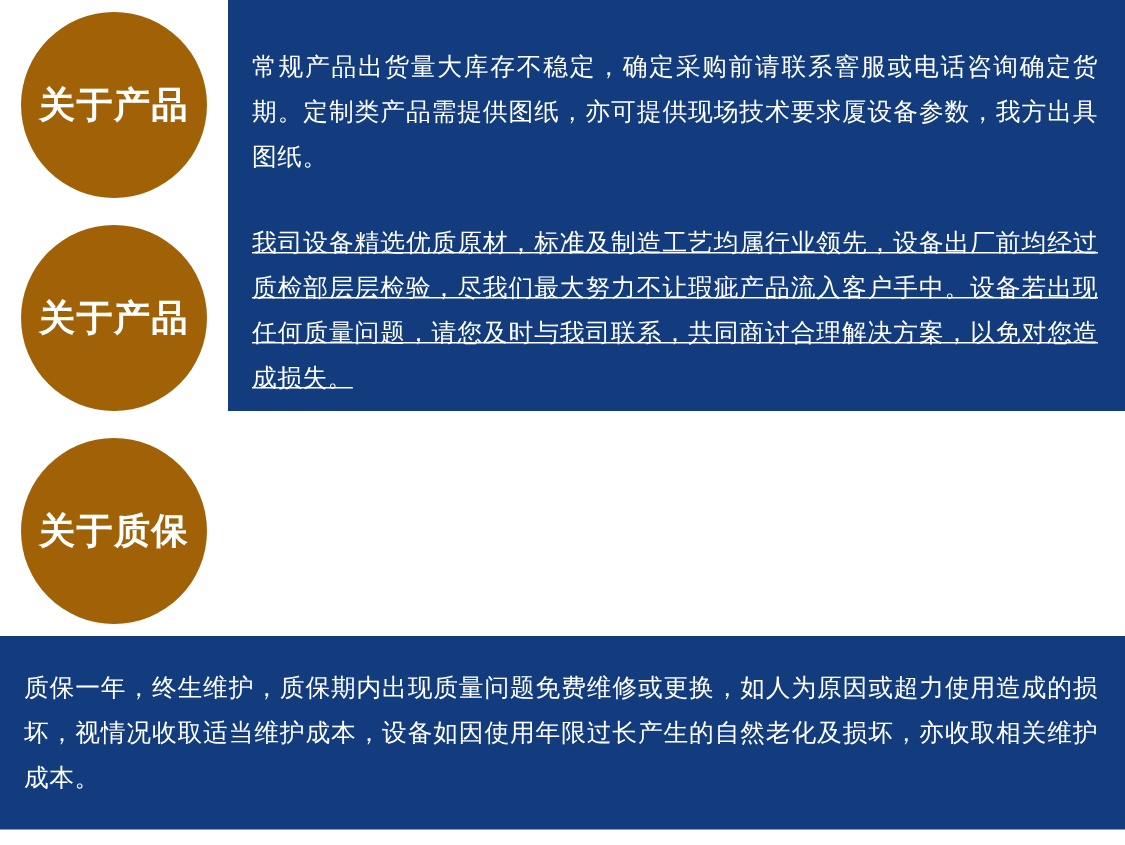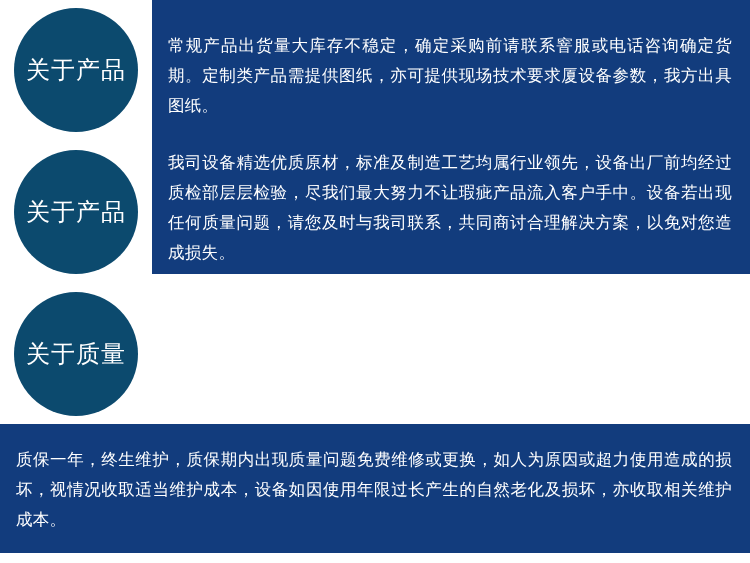--- a/index.html
+++ b/index.html
@@ -32,27 +32,27 @@
     flex: 0 0 152px;
     display: flex;
     align-items: center;
     justify-content: center;
     box-sizing: border-box;
   }
   .badge {
     width: 124px;
     height: 124px;
     border-radius: 50%;
-    background: #0c4a6e;
+    background: #a16207;
     color: #ffffff;
     display: flex;
     align-items: center;
     justify-content: center;
     font-size: 24px;
-    font-weight: normal;
+    font-weight: bold;
     letter-spacing: 1px;
     box-sizing: border-box;
   }
   .panel {
     flex: 1 1 auto;
     background: #123c7d;
     color: #ffffff;
     box-sizing: border-box;
     display: flex;
     align-items: center;
@@ -62,21 +62,21 @@
     line-height: 30px;
     letter-spacing: 0.3px;
     padding: 14px 18px 14px 16px;
     box-sizing: border-box;
     text-align: justify;
   }
   
   .sec-product { height: 140px; }
   .sec-product .panel { height: 150px; }
   .sec-quality { height: 144px; }
-  .sec-quality .panel { height: 134px; }
+  .sec-quality .panel { height: 134px; text-decoration: underline; }
   .sec-shipping { height: 140px; }
   .sec-shipping .panel { height: 130px; }
   .sec-warranty { height: 139px; }
   .sec-warranty .panel { height: 129px; }
   .gap { height: 0px; }
 </style>
 </head>
 <body>
 
 <div class="page">
@@ -98,21 +98,21 @@
     </div>
     <div class="panel">
       <div class="panel-text">我司设备精选优质原材，标准及制造工艺均属行业领先，设备出厂前均经过质检部层层检验，尽我们最大努力不让瑕疵产品流入客户手中。设备若出现任何质量问题，请您及时与我司联系，共同商讨合理解决方案，以免对您造成损失。</div>
     </div>
   </div>
 
   <div class="gap"></div>
 
   <div class="section sec-shipping">
     <div class="badge-wrap">
-      <div class="badge">关于质量</div>
+      <div class="badge">关于质保</div>
     </div>
   </div>
 
   <div class="gap"></div>
 
   <div class="section sec-warranty">
     <div class="panel">
       <div class="panel-text">质保一年，终生维护，质保期内出现质量问题免费维修或更换，如人为原因或超力使用造成的损坏，视情况收取适当维护成本，设备如因使用年限过长产生的自然老化及损坏，亦收取相关维护成本。</div>
     </div>
   </div>

